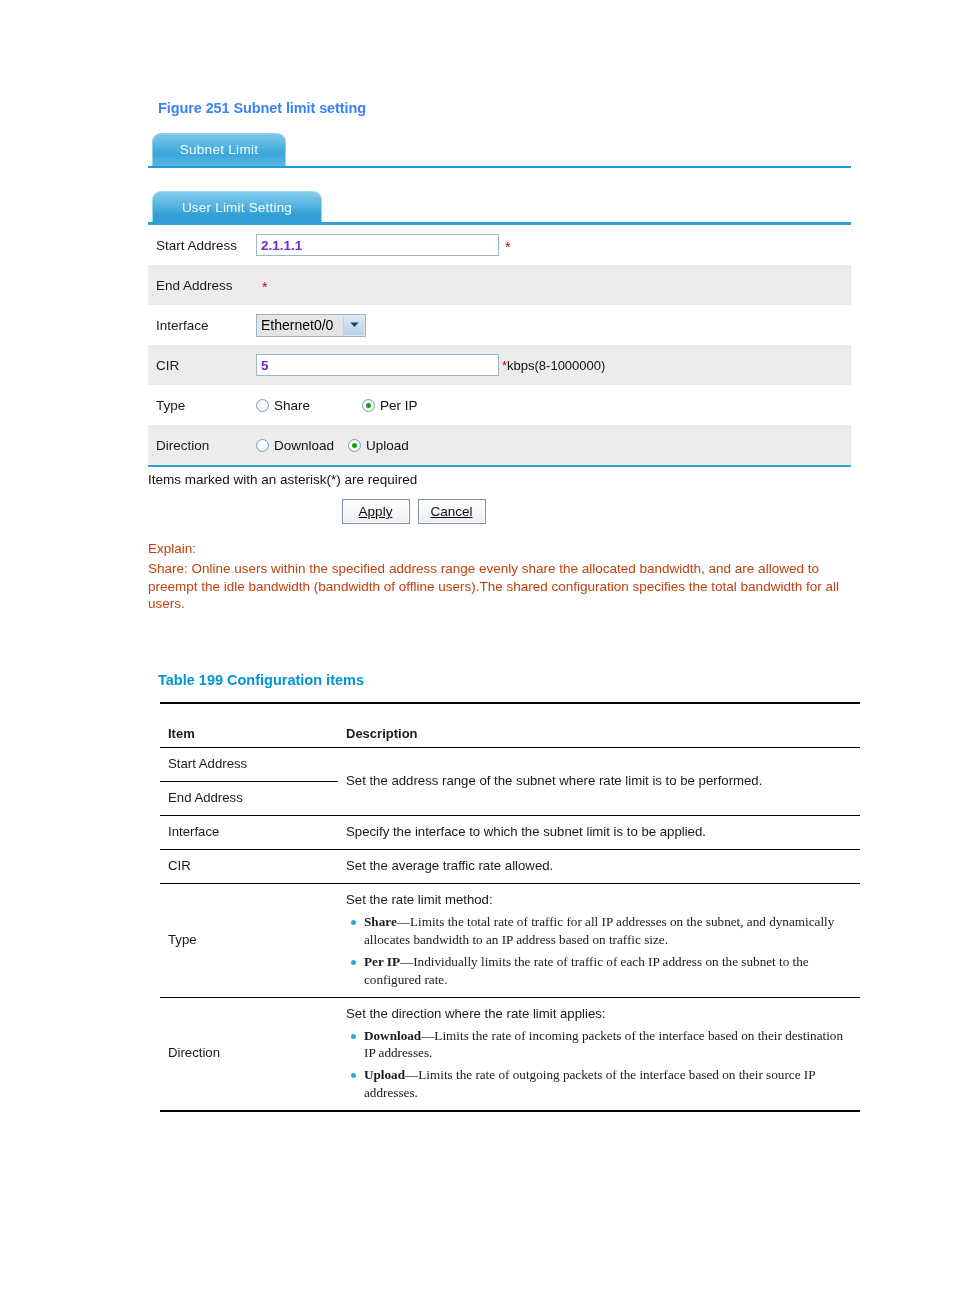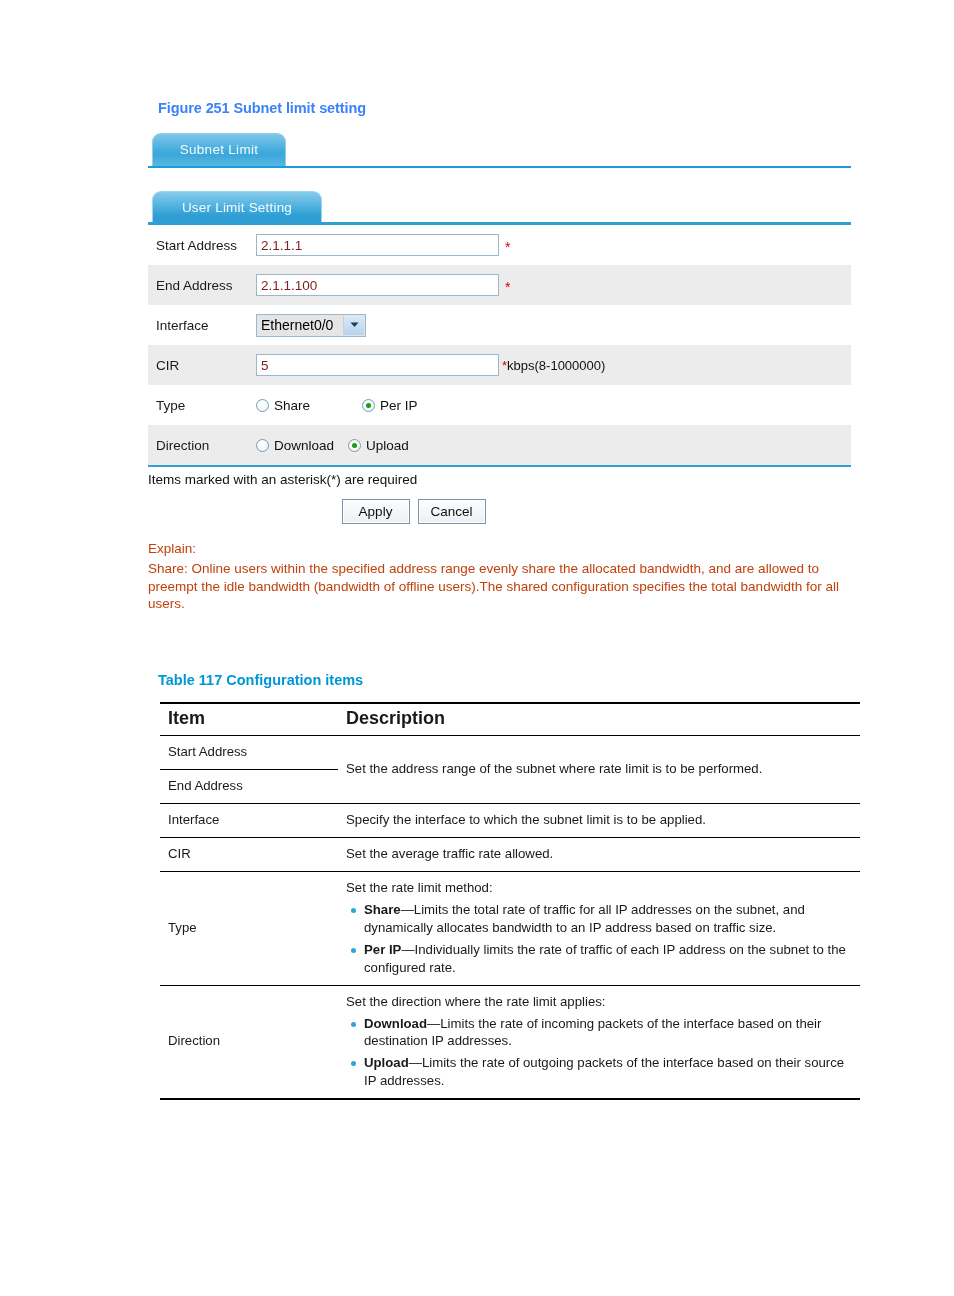--- a/index.html
+++ b/index.html
@@ -136,24 +136,25 @@
     flex: 1 1 auto;
     display: flex;
     align-items: center;
   }
   input.txt {
     height: 22px;
     border: 1px solid #9eb6c9;
     background: #fff;
     font-family: "Liberation Sans", sans-serif;
     font-size: 13.5px;
-    color: #7f1d1d;
+    color: #6d28d9;
     padding: 0 4px;
     box-sizing: border-box;
     outline: none;
+    font-weight: bold;
   }
   input.txt.wide { width: 243px; }
   .req {
     color: #d40000;
     font-size: 14px;
     margin-left: 6px;
     line-height: 1;
     position: relative;
     top: 2px;
   }
@@ -232,20 +233,21 @@
     font-size: 13.5px;
     color: #111;
     margin-top: 5px;
   }
   .btnrow {
     margin-top: 12px;
     display: flex;
     justify-content: center;
     gap: 8px;
     padding-right: 172px;
+    text-decoration: underline;
   }
   .btn {
     min-width: 68px;
     height: 25px;
     border: 1px solid #7b93a8;
     background: linear-gradient(to bottom, #fdfdfd, #eceff2);
     font-family: "Liberation Sans", sans-serif;
     font-size: 13.5px;
     color: #111;
     cursor: pointer;
@@ -276,38 +278,39 @@
     left: 160px;
     top: 702px;
     width: 700px;
     border-collapse: collapse;
     font-size: 13.2px;
     color: #1a1a1a;
   }
   table.cfg th {
     text-align: left;
     font-weight: bold;
-    font-size: 18px;
-    padding: 4px 0 6px 8px;
+    font-size: 13px;
+    padding: 22px 0 6px 8px;
     border-top: 2.5px solid #000;
     border-bottom: 1.6px solid #000;
   }
   table.cfg td {
     vertical-align: top;
     padding: 7px 10px 8px 8px;
     border-bottom: 1px solid #000;
     line-height: 1.36;
   }
   table.cfg td.mid { vertical-align: middle; }
   table.cfg td.col1 { width: 160px; }
   table.cfg tr.last td { border-bottom: 2.5px solid #000; }
   ul.bul {
     margin: 4px 0 0 0;
     padding-left: 18px;
     list-style: none;
+    font-family: Liberation Serif, serif;
   }
   ul.bul li {
     position: relative;
     margin-bottom: 4px;
     line-height: 1.36;
   }
   ul.bul li::before {
     content: "";
     position: absolute;
     left: -13px;
@@ -359,21 +362,20 @@
           <div class="fr-label">Start Address</div>
           <div class="fr-field">
             <input class="txt wide" type="text" value="2.1.1.1" style="">
             <span class="req">*</span>
           </div>
         </div>
 
         <div class="frow alt">
           <div class="fr-label">End Address</div>
           <div class="fr-field">
-            <input class="txt wide" type="text" value="2.1.1.100" style="">
             <span class="req">*</span>
           </div>
         </div>
 
         <div class="frow white">
           <div class="fr-label">Interface</div>
           <div class="fr-field">
             <div class="sel">
               <span class="sel-text">Ethernet0/0</span>
               <span class="arrow-box">
@@ -435,21 +437,21 @@
       </div>
 
       <div class="explain">
         <p>Explain:</p>
         <p class="para">Share: Online users within the specified address range evenly share the allocated bandwidth, and are allowed to preempt the idle bandwidth (bandwidth of offline users).The shared configuration specifies the total bandwidth for all users.</p>
       </div>
 
     </div>
   </div>
 
-  <div class="tbl-caption">Table 117 Configuration items</div>
+  <div class="tbl-caption">Table 199 Configuration items</div>
 
   <table class="cfg">
     <thead>
       <tr>
         <th style="width:160px;">Item</th>
         <th>Description</th>
       </tr>
     </thead>
     <tbody>
       <tr>

